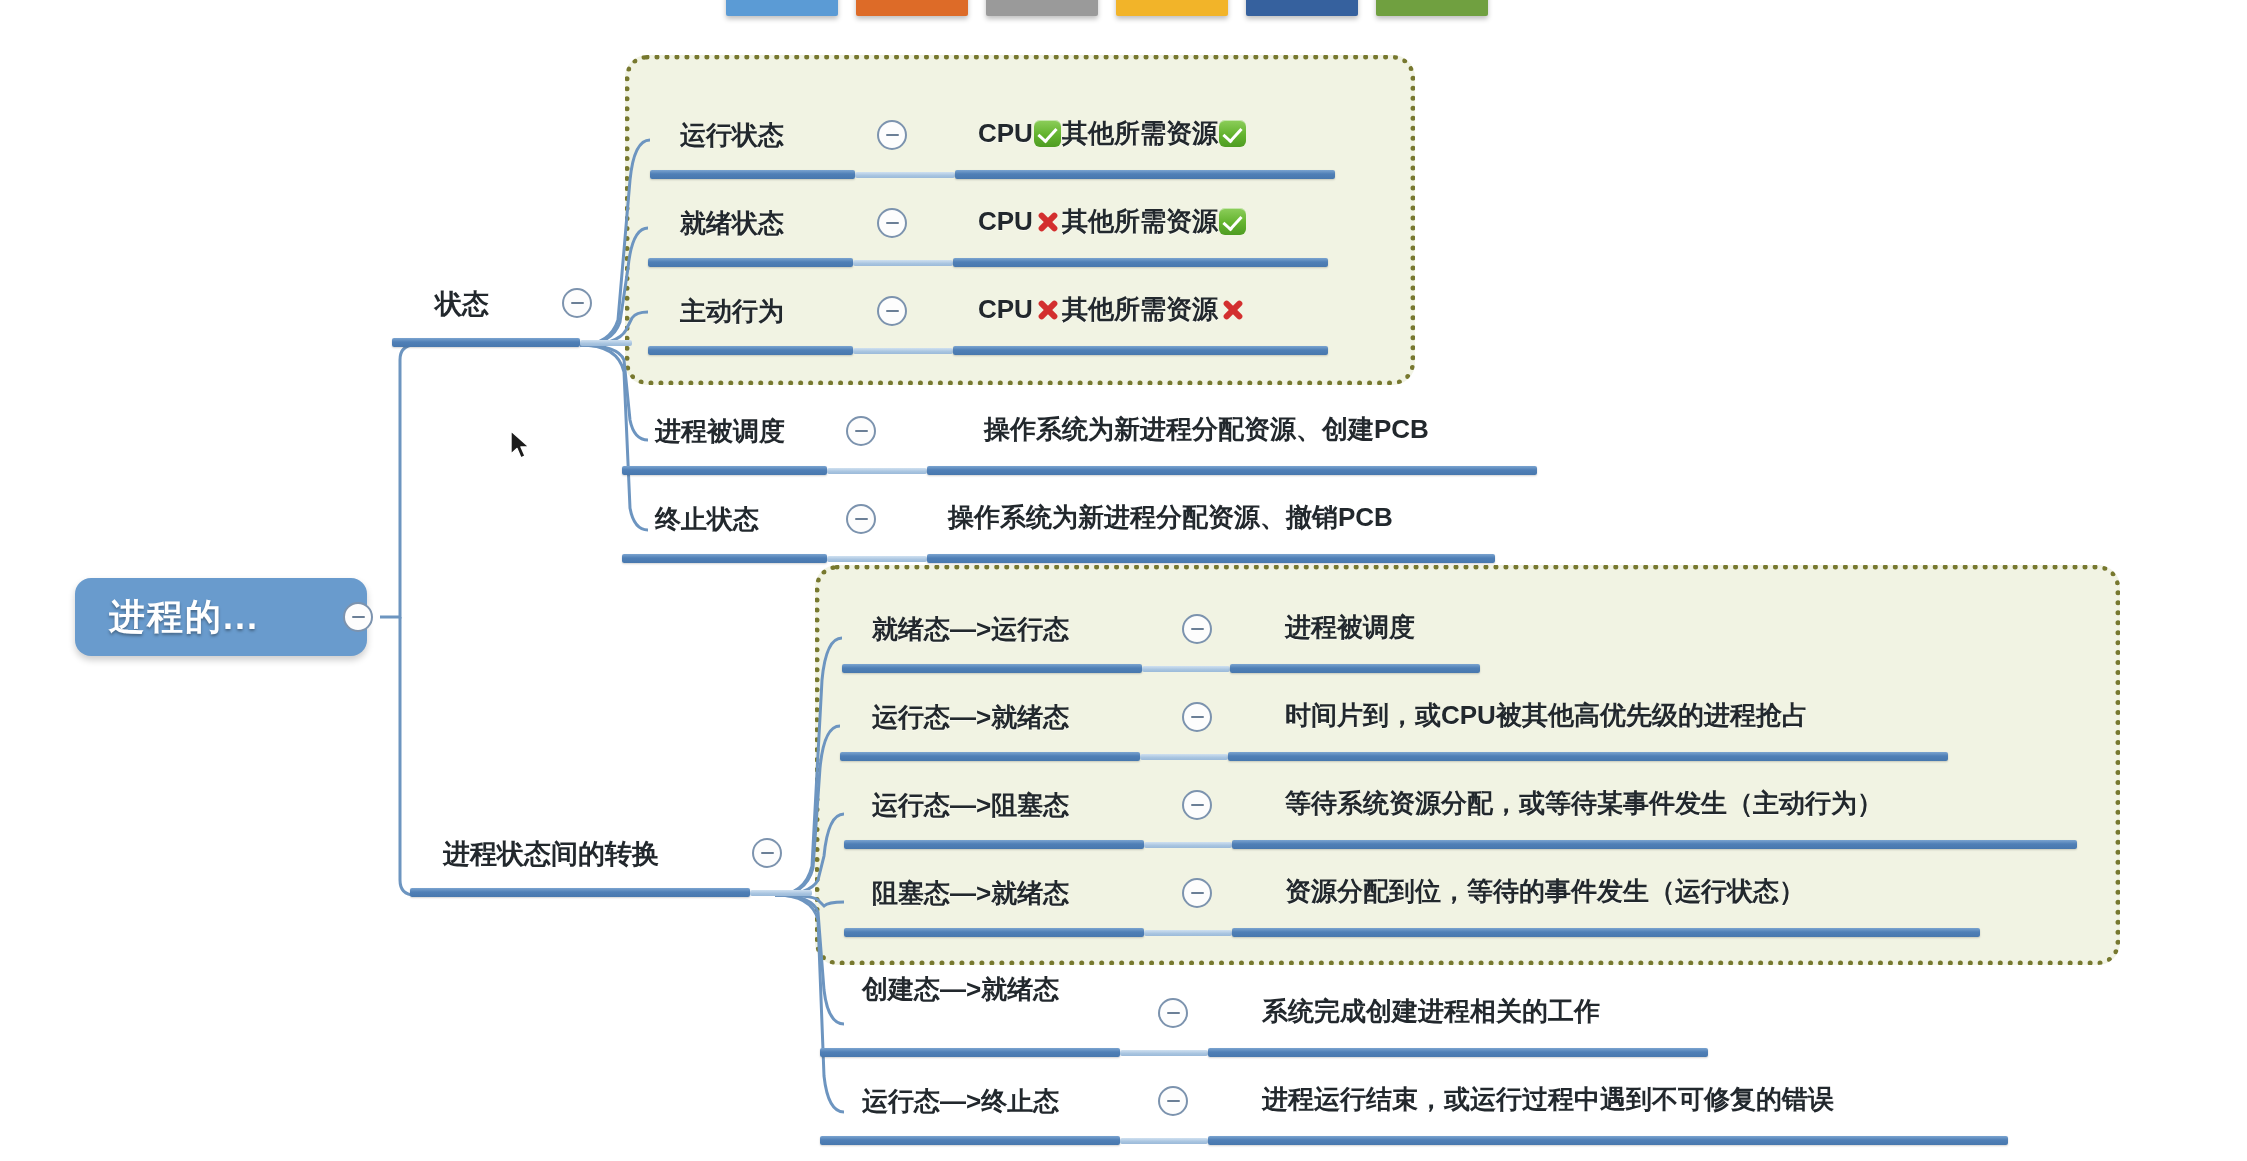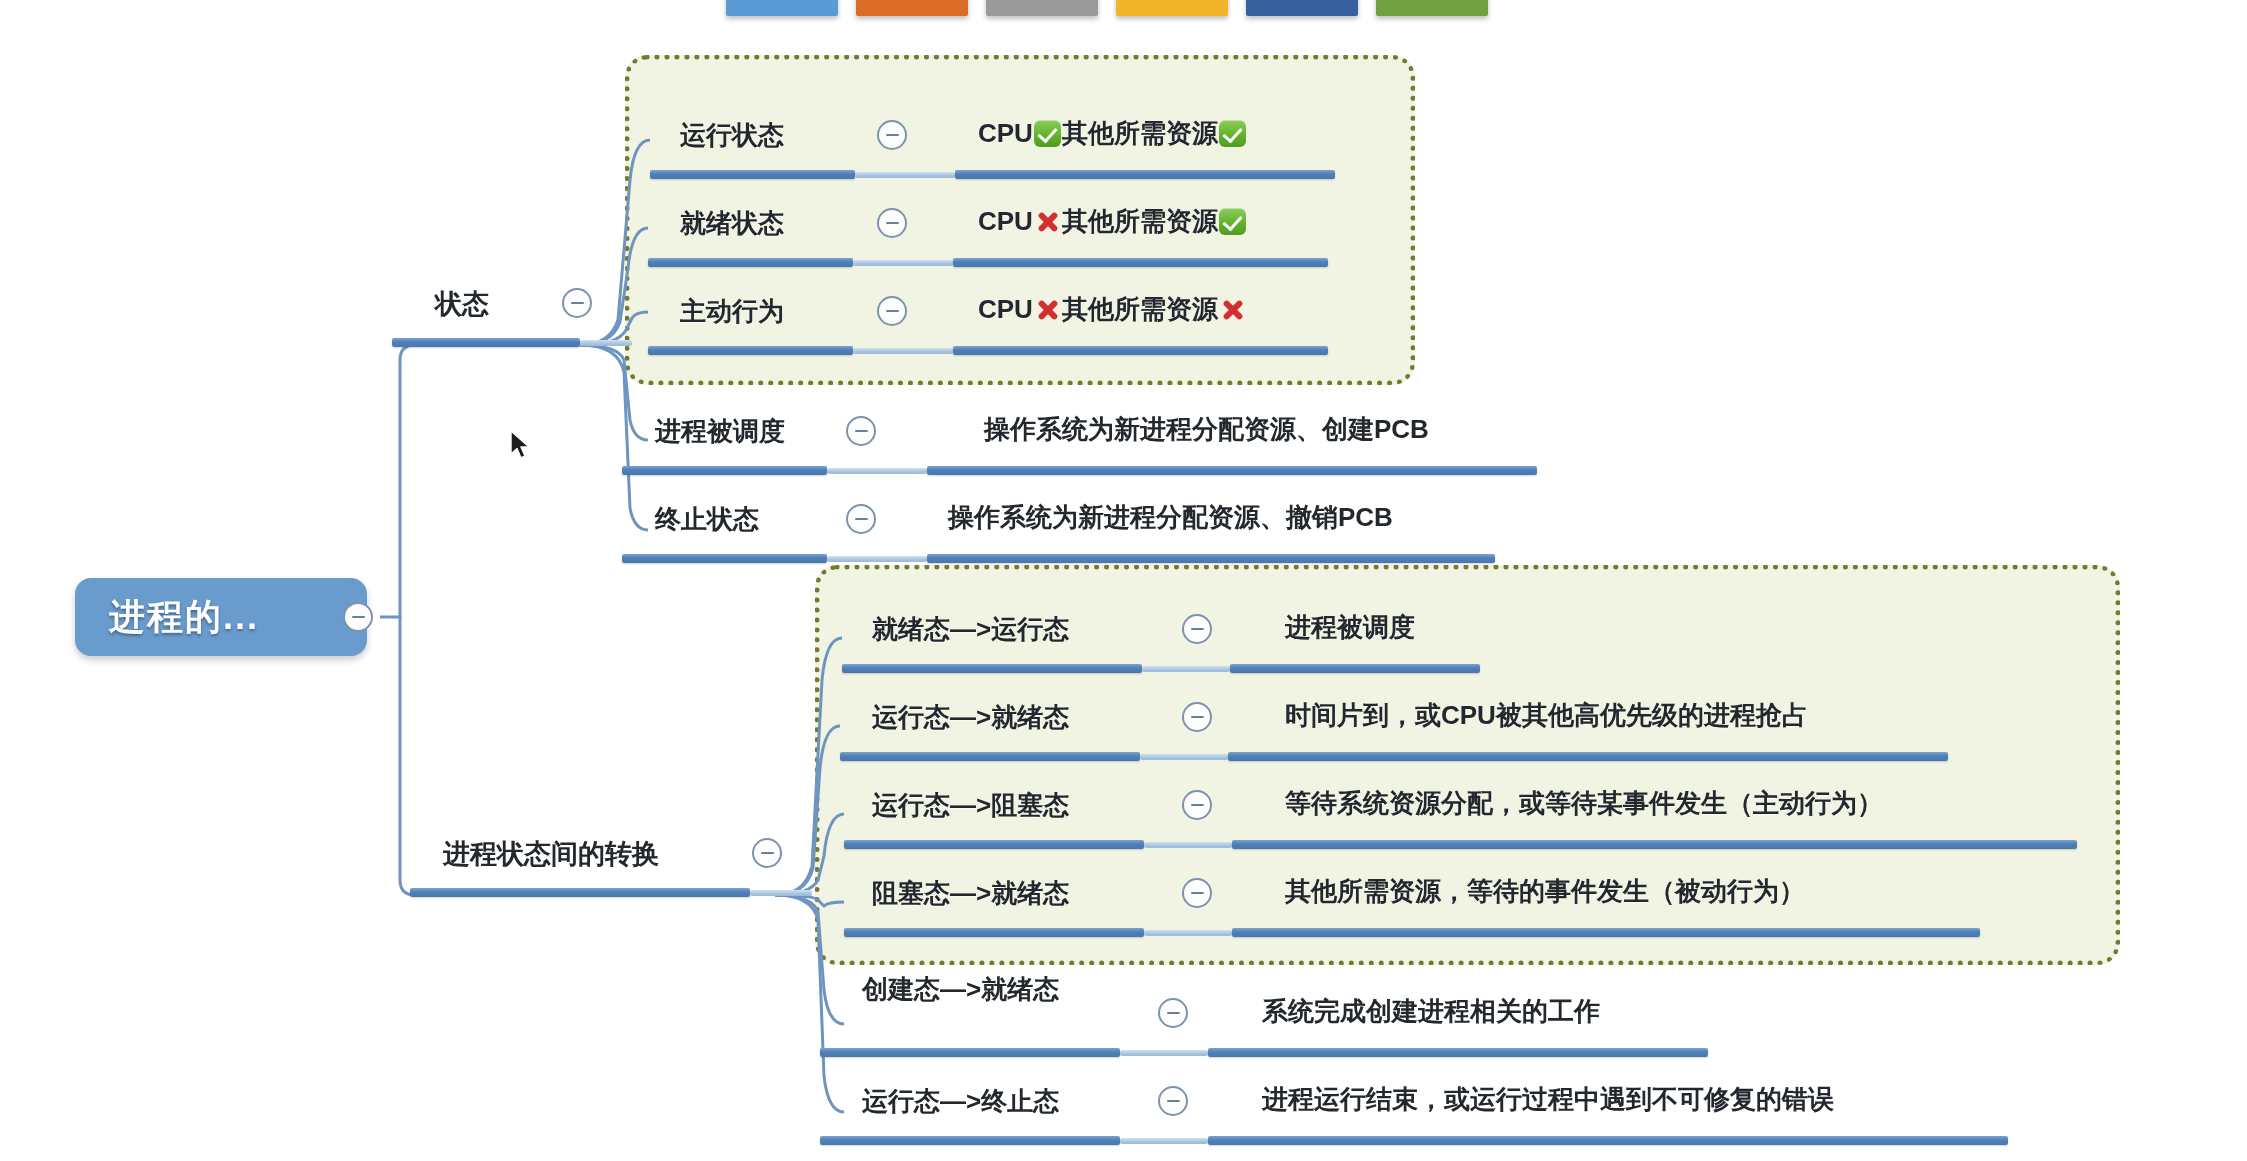--- a/index.html
+++ b/index.html
@@ -260,21 +260,21 @@
   </div>
   <div class="ubar" style="left:1232px;top:840px;width:845px;"></div>
 
   <div class="topic lvl2" style="left:872px;top:880px;">
     <span class="txt">阻塞态—&gt;就绪态</span>
   </div>
   <div class="ubar" style="left:844px;top:928px;width:300px;"></div>
   <div class="ubar pale" style="left:1144px;top:930px;width:88px;height:6px;"></div>
   <div class="collapse" style="left:1182px;top:878px;"></div>
   <div class="topic lvl3" style="left:1285px;top:878px;">
-    <span class="txt">其他所需资源，等待的事件发生（被动行为）</span>
+    <span class="txt">资源分配到位，等待的事件发生（运行状态）</span>
   </div>
   <div class="ubar" style="left:1232px;top:928px;width:748px;"></div>
 
   <div class="topic lvl2" style="left:862px;top:976px;">
     <span class="txt">创建态—&gt;就绪态</span>
   </div>
   <div class="ubar" style="left:820px;top:1048px;width:300px;"></div>
   <div class="ubar pale" style="left:1120px;top:1050px;width:88px;height:6px;"></div>
   <div class="collapse" style="left:1158px;top:998px;"></div>
   <div class="topic lvl3" style="left:1262px;top:998px;">

